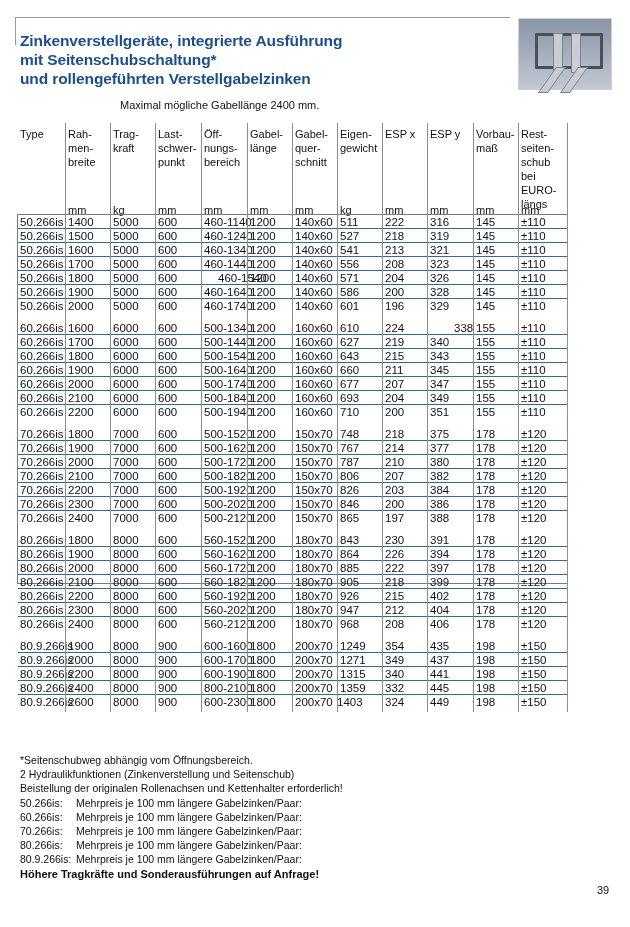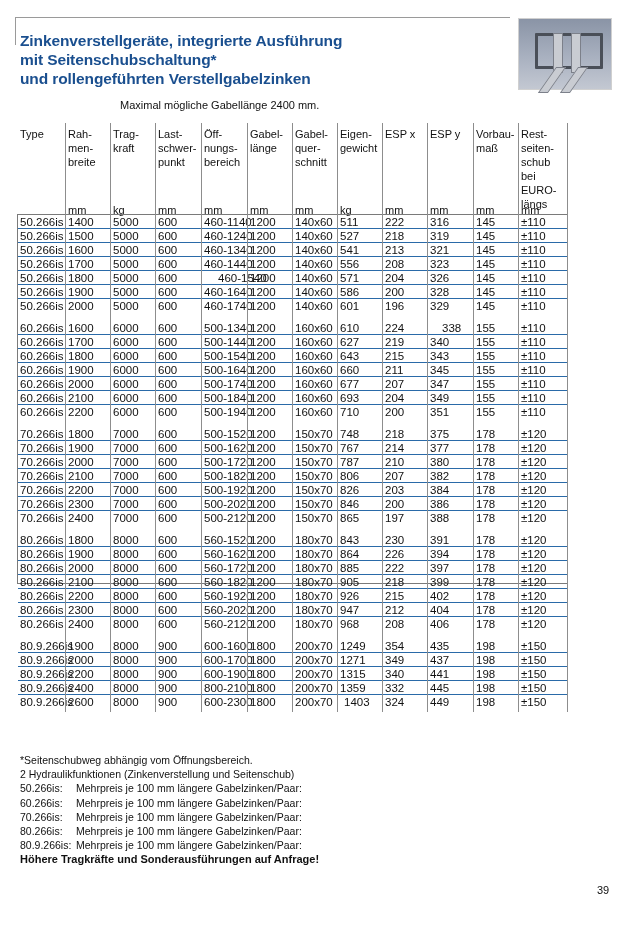--- a/index.html
+++ b/index.html
@@ -219,21 +219,21 @@
       <div class="row sep">
         <span class="cell" style="left: 2px;">60.266is</span>
         <span class="cell" style="left: 50px;">1600</span>
         <span class="cell" style="left: 95px;">6000</span>
         <span class="cell" style="left: 140px;">600</span>
         <span class="cell" style="left: 186px;">500-1340</span>
         <span class="cell" style="left: 232px;">1200</span>
         <span class="cell" style="left: 277px;">160x60</span>
         <span class="cell" style="left: 322px;">610</span>
         <span class="cell" style="left: 367px;">224</span>
-        <span class="cell" style="left: 424px;">338</span>
+        <span class="cell" style="left: 436px;">338</span>
         <span class="cell" style="left: 458px;">155</span>
         <span class="cell" style="left: 503px;">±110</span>
       </div>
       <div class="row sep">
         <span class="cell" style="left: 2px;">60.266is</span>
         <span class="cell" style="left: 50px;">1700</span>
         <span class="cell" style="left: 95px;">6000</span>
         <span class="cell" style="left: 140px;">600</span>
         <span class="cell" style="left: 186px;">500-1440</span>
         <span class="cell" style="left: 232px;">1200</span>
@@ -567,21 +567,21 @@
         <span class="cell" style="left: 503px;">±150</span>
       </div>
       <div class="row">
         <span class="cell" style="left: 2px;">80.9.266is</span>
         <span class="cell" style="left: 50px;">2600</span>
         <span class="cell" style="left: 95px;">8000</span>
         <span class="cell" style="left: 140px;">900</span>
         <span class="cell" style="left: 186px;">600-2300</span>
         <span class="cell" style="left: 232px;">1800</span>
         <span class="cell" style="left: 277px;">200x70</span>
-        <span class="cell" style="left: 326px; text-align: center;">1403</span>
+        <span class="cell" style="left: 319px; text-align: center;">1403</span>
         <span class="cell" style="left: 367px;">324</span>
         <span class="cell" style="left: 412px;">449</span>
         <span class="cell" style="left: 458px;">198</span>
         <span class="cell" style="left: 503px;">±150</span>
       </div>
     </div>
     <div class="vline" style="left: 48px; height: 589px;"></div>
     <div class="vline" style="left: 93px; height: 589px;"></div>
     <div class="vline" style="left: 138px; height: 589px;"></div>
     <div class="vline" style="left: 184px; height: 589px;"></div>
@@ -591,20 +591,21 @@
     <div class="vline" style="left: 365px; height: 589px;"></div>
     <div class="vline" style="left: 410px; height: 589px;"></div>
     <div class="vline" style="left: 456px; height: 589px;"></div>
     <div class="vline" style="left: 501px; height: 589px;"></div>
     <div class="vline" style="left: 550px; height: 589px;"></div>
   </div>
 
 <div class="notes" id="notes">
     <div>*Seitenschubweg abhängig vom Öffnungsbereich.</div>
     <div>2 Hydraulikfunktionen (Zinkenverstellung und Seitenschub)</div>
+    <div>Beistellung der originalen Rollenachsen und Kettenhalter erforderlich!</div>
     <div><span class="pre">50.266is:</span><span>Mehrpreis je 100 mm längere Gabelzinken/Paar:</span></div>
     <div><span class="pre">60.266is:</span><span>Mehrpreis je 100 mm längere Gabelzinken/Paar:</span></div>
     <div><span class="pre">70.266is:</span><span>Mehrpreis je 100 mm längere Gabelzinken/Paar:</span></div>
     <div><span class="pre">80.266is:</span><span>Mehrpreis je 100 mm längere Gabelzinken/Paar:</span></div>
     <div><span class="pre">80.9.266is:</span><span>Mehrpreis je 100 mm längere Gabelzinken/Paar:</span></div>
     <div class="bold">Höhere Tragkräfte und Sonderausführungen auf Anfrage!</div>
   </div>
 
 <div class="pagenum">39</div>
 

